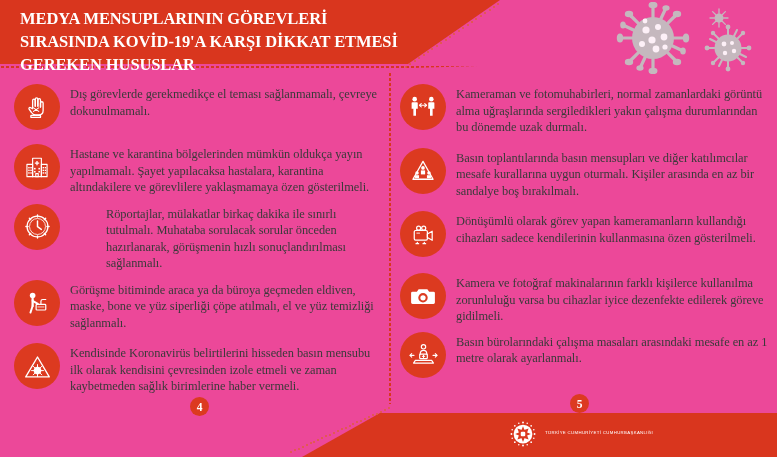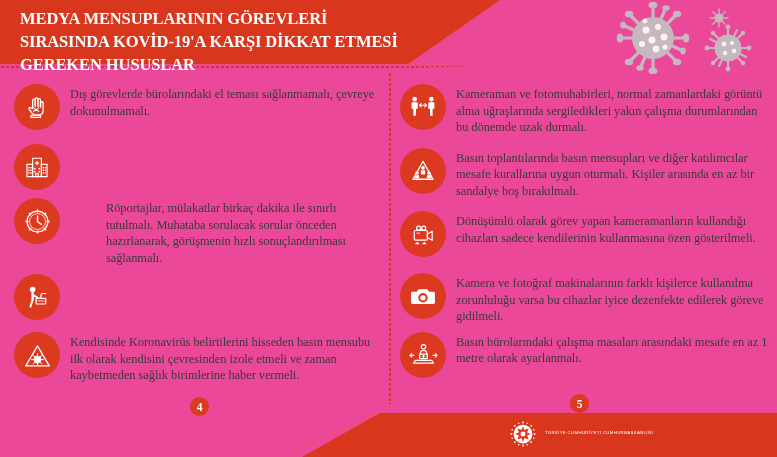--- a/index.html
+++ b/index.html
@@ -331,21 +331,21 @@
       <span class="icon-circle">
         <svg viewBox="0 0 32 32" width="28" height="28" fill="none" stroke="#fff" stroke-width="1.5" stroke-linecap="round" stroke-linejoin="round">
           <path d="M11 17V8.5a1.5 1.5 0 0 1 3 0V15"></path>
           <path d="M14 15V7a1.5 1.5 0 0 1 3 0v8"></path>
           <path d="M17 15V8a1.5 1.5 0 0 1 3 0v8"></path>
           <path d="M20 16v-4.5a1.5 1.5 0 0 1 3 0V20c0 3-2 5-5 5h-4c-2.5 0-3.5-1.5-4.5-3L7 18.5c-.6-1 .2-2.3 1.4-1.9L11 18"></path>
           <rect x="9" y="25.5" width="11" height="2.4" rx="0.6"></rect>
           <path d="M12 21l6-4M12 17l6 4" stroke-width="1.2"></path>
         </svg>
       </span>
-      <span class="item-text">Dış görevlerde bürolarındaki el teması sağlanmamalı, çevreye dokunulmamalı.</span>
+      <span class="item-text">Dış görevlerde gerekmedikçe el teması sağlanmamalı, çevreye dokunulmamalı.</span>
     </div>
 
     <div class="item">
       <span class="icon-circle">
         <svg viewBox="0 0 32 32" width="28" height="28" fill="none" stroke="#fff" stroke-width="1.3" stroke-linejoin="round">
           <rect x="11" y="6" width="10" height="21"></rect>
           <rect x="4.5" y="13" width="6.5" height="14"></rect>
           <rect x="21" y="13" width="6.5" height="14"></rect>
           <path d="M16 9v5M13.5 11.5h5" stroke-width="1.5"></path>
           <g fill="#fff" stroke="none">
@@ -362,20 +362,21 @@
             <rect x="22.4" y="22" width="1.6" height="1.6"></rect>
               <rect x="24.8" y="22" width="1.6" height="1.6"></rect>
             <rect x="12.6" y="17" width="1.8" height="1.8"></rect>
               <rect x="17.6" y="17" width="1.8" height="1.8"></rect>
             <rect x="12.6" y="20.5" width="1.8" height="1.8"></rect>
               <rect x="17.6" y="20.5" width="1.8" height="1.8"></rect>
           </g>
           <rect x="14.6" y="23.5" width="2.8" height="3.5"></rect>
         </svg>
       </span>
+      <span class="item-text">Hastane ve karantina bölgelerinden mümkün oldukça yayın yapılmamalı. Şayet yapılacaksa hastalara, karantina altındakilere ve görevlilere yaklaşmamaya özen gösterilmeli.</span>
     </div>
 
     <div class="item">
       <span class="icon-circle">
         <svg viewBox="0 0 32 32" width="29" height="29" fill="none" stroke="#fff" stroke-width="1.4">
           <circle cx="16" cy="16" r="11.5"></circle>
           <circle cx="16" cy="16" r="8.8" stroke-width="0.9"></circle>
           <path d="M16 10v6.2l4.2 3" stroke-width="1.6" stroke-linecap="round"></path>
           <g stroke-width="1.5" stroke-linecap="round">
             <path d="M16 3.2v2.4M16 26.4v2.4M3.2 16h2.4M26.4 16h2.4"></path>
@@ -391,20 +392,21 @@
         <svg viewBox="0 0 32 32" width="28" height="28" fill="none" stroke="#fff" stroke-width="1.4" stroke-linecap="round" stroke-linejoin="round">
           <circle cx="11" cy="7.5" r="3.2" fill="#fff" stroke="none"></circle>
           <path d="M11 11v8.5" stroke-width="2.6"></path>
           <path d="M11 13.5l6 3.5" stroke-width="2.2"></path>
           <path d="M11 19.5L8.5 27" stroke-width="2.2"></path>
           <rect x="15" y="17.5" width="11" height="6.5" rx="1"></rect>
           <path d="M20.5 17.5v-3.5c0-1.2 1-2 2.2-2H26"></path>
           <path d="M17 20.5h7" stroke-width="0.9"></path>
         </svg>
       </span>
+      <span class="item-text">Görüşme bitiminde araca ya da büroya geçmeden eldiven, maske, bone ve yüz siperliği çöpe atılmalı, el ve yüz temizliği sağlanmalı.</span>
     </div>
 
     <div class="item">
       <span class="icon-circle">
         <svg viewBox="0 0 32 32" width="29" height="29" fill="none" stroke="#fff" stroke-width="1.5" stroke-linejoin="round">
           <path d="M16 5.5L29 27.5H3z"></path>
           <g transform="translate(16,20.5)">
             <circle cx="0" cy="0" r="4.2" fill="#fff" stroke="none"></circle>
             <g stroke="#fff" stroke-width="1.1" stroke-linecap="round">
               <line x1="0" y1="-4.2" x2="0" y2="-6.6"></line>

